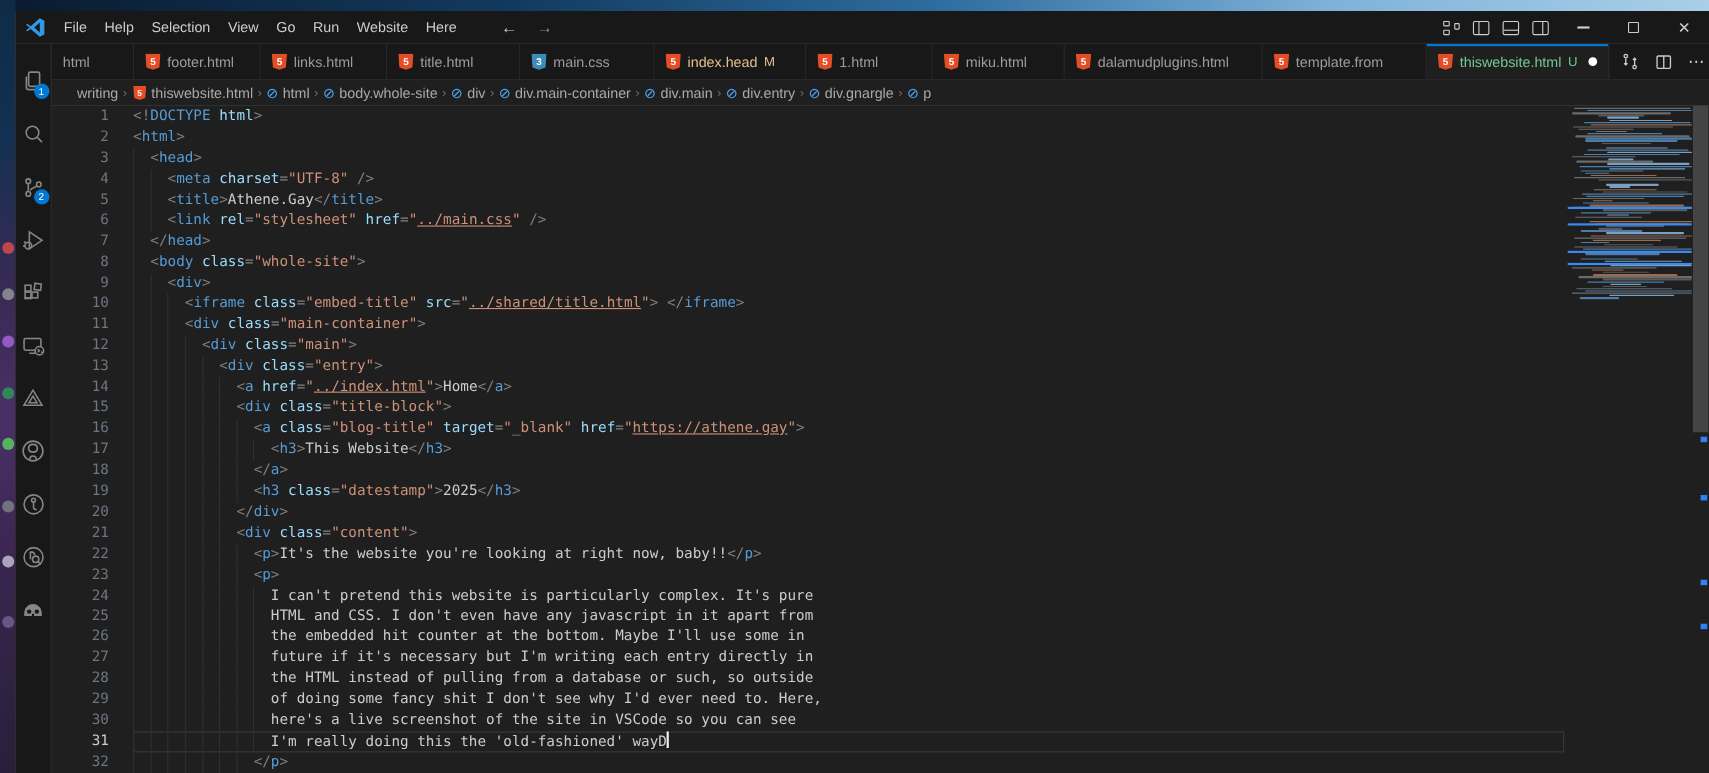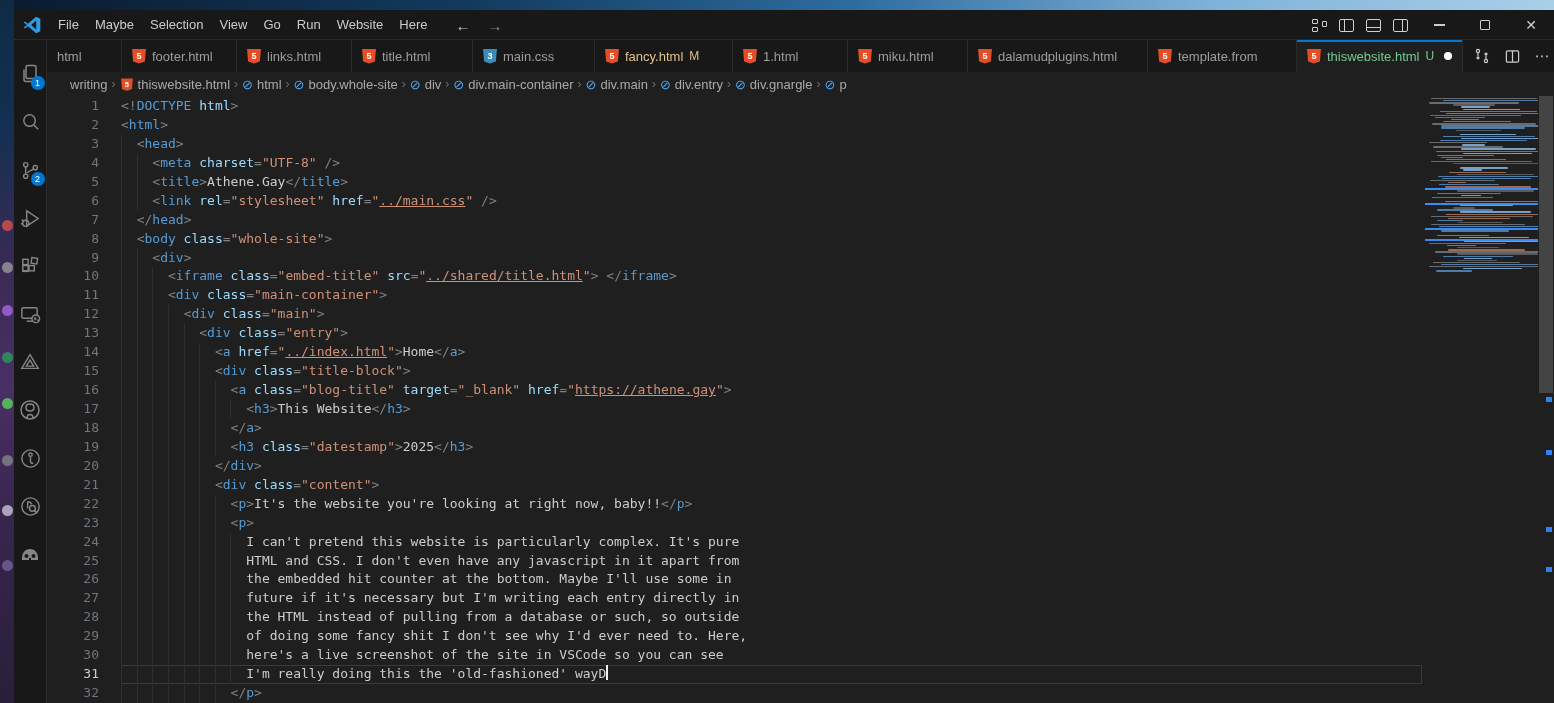--- a/index.html
+++ b/index.html
@@ -117,21 +117,21 @@
 
   <div id="window">
 
     <div id="titlebar">
       <svg id="vscode-logo" viewBox="0 0 24 24">
         <polygon points="17,2 22,4.5 22,19.5 17,22 7,13.5 3.5,16.2 2,15 6,12 2,9 3.5,7.8 7,10.5" fill="#2f9ae3"></polygon>
         <polygon points="17,6.5 11,12 17,17.5" fill="#181818"></polygon>
       </svg>
       <div id="menubar">
           <div class="menu-item">File</div>
-          <div class="menu-item">Maybe</div>
+          <div class="menu-item">Help</div>
           <div class="menu-item">Selection</div>
           <div class="menu-item">View</div>
           <div class="menu-item">Go</div>
           <div class="menu-item">Run</div>
           <div class="menu-item">Website</div>
           <div class="menu-item">Here</div>
         </div>
       <div id="nav-arrows">
         <span class="nav-arrow">←</span>
         <span class="nav-arrow dim">→</span>
@@ -174,21 +174,21 @@
         <div class="tab" style="width: 121px;">
           <span class="fi fi-html">5</span>
           <span class="tab-label">title.html</span>
         </div>
         <div class="tab" style="width: 122px;">
           <span class="fi fi-css">3</span>
           <span class="tab-label">main.css</span>
         </div>
         <div class="tab" style="width: 138px;">
           <span class="fi fi-html">5</span>
-          <span class="tab-label" style="color: rgb(226, 192, 141);">fancy.html</span>
+          <span class="tab-label" style="color: rgb(226, 192, 141);">index.head</span>
           <span class="git-letter" style="color: rgb(226, 192, 141);">M</span>
         </div>
         <div class="tab" style="width: 115px;">
           <span class="fi fi-html">5</span>
           <span class="tab-label">1.html</span>
         </div>
         <div class="tab" style="width: 120px;">
           <span class="fi fi-html">5</span>
           <span class="tab-label">miku.html</span>
         </div>

